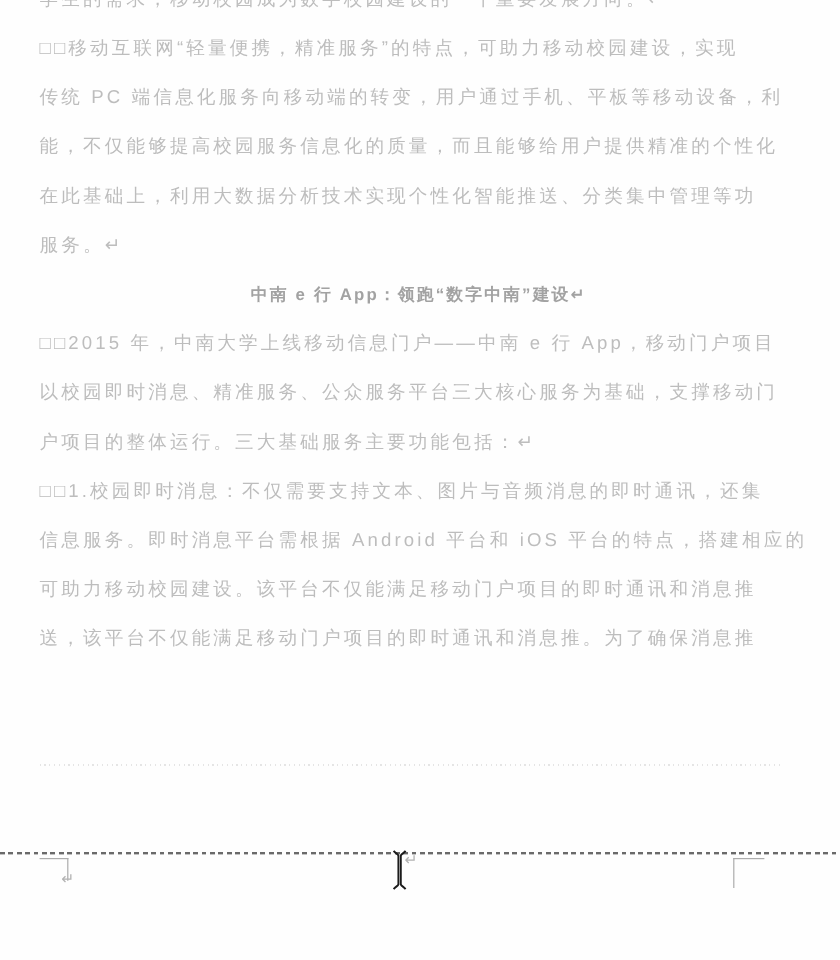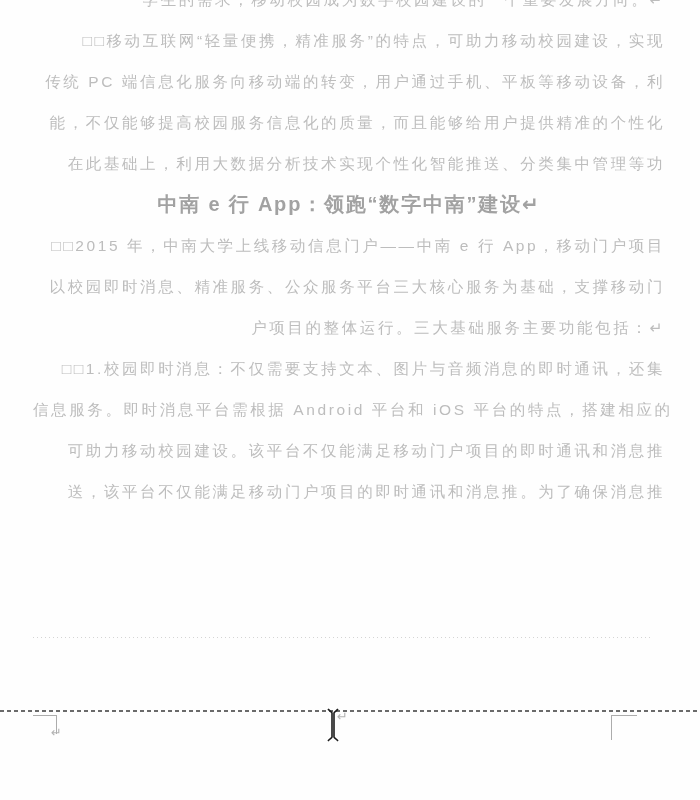--- a/index.html
+++ b/index.html
@@ -7,24 +7,24 @@
     position:relative; width:700px; height:800px;
     background:#fefefe; overflow:hidden;
     font-family:"Liberation Sans","DejaVu Sans",sans-serif;
   }
   
   .doc {
     position:absolute; left:33px; top:-21px; width:632px;
     color:#bdbdbd; font-size:15.5px; line-height:41px; letter-spacing:2.6px;
   }
   .block { margin:0; }
-  .line { height:41px; white-space:nowrap;text-align:right; }
+  .line { height:41px; white-space:nowrap; }
   .block.heading .line {
     text-align:center; font-weight:bold; color:#a2a2a2;
-    font-size:20px; letter-spacing:1.8px;
+    font-size:14px; letter-spacing:1.8px;
   }
   
   .text-boundary-bottom {
     position:absolute; left:33px; top:637px; width:618px; height:1px;
     background:repeating-linear-gradient(90deg,#d4d4d4 0 1px,transparent 1px 4px);
   }
   
   .page-break-line {
     position:absolute; left:0; top:710px; width:700px; height:2px;
     background:repeating-linear-gradient(90deg,#6a6a6a 0 4px,transparent 4px 7px);
@@ -54,20 +54,21 @@
 
   <div class="doc">
       <div class="block clipped">
         <div class="line">学生的需求，移动校园成为数字校园建设的一个重要发展方向。↵</div>
       </div>
       <div class="block paragraph">
         <div class="line">□□移动互联网“轻量便携，精准服务”的特点，可助力移动校园建设，实现</div>
         <div class="line">传统 PC 端信息化服务向移动端的转变，用户通过手机、平板等移动设备，利</div>
         <div class="line">能，不仅能够提高校园服务信息化的质量，而且能够给用户提供精准的个性化</div>
         <div class="line">在此基础上，利用大数据分析技术实现个性化智能推送、分类集中管理等功</div>
+        <div class="line">服务。↵</div>
       </div>
       <div class="block heading">
         <div class="line">中南 e 行 App：领跑“数字中南”建设↵</div>
       </div>
       <div class="block paragraph">
         <div class="line">□□2015 年，中南大学上线移动信息门户——中南 e 行 App，移动门户项目</div>
         <div class="line">以校园即时消息、精准服务、公众服务平台三大核心服务为基础，支撑移动门</div>
         <div class="line">户项目的整体运行。三大基础服务主要功能包括：↵</div>
       </div>
       <div class="block paragraph">

